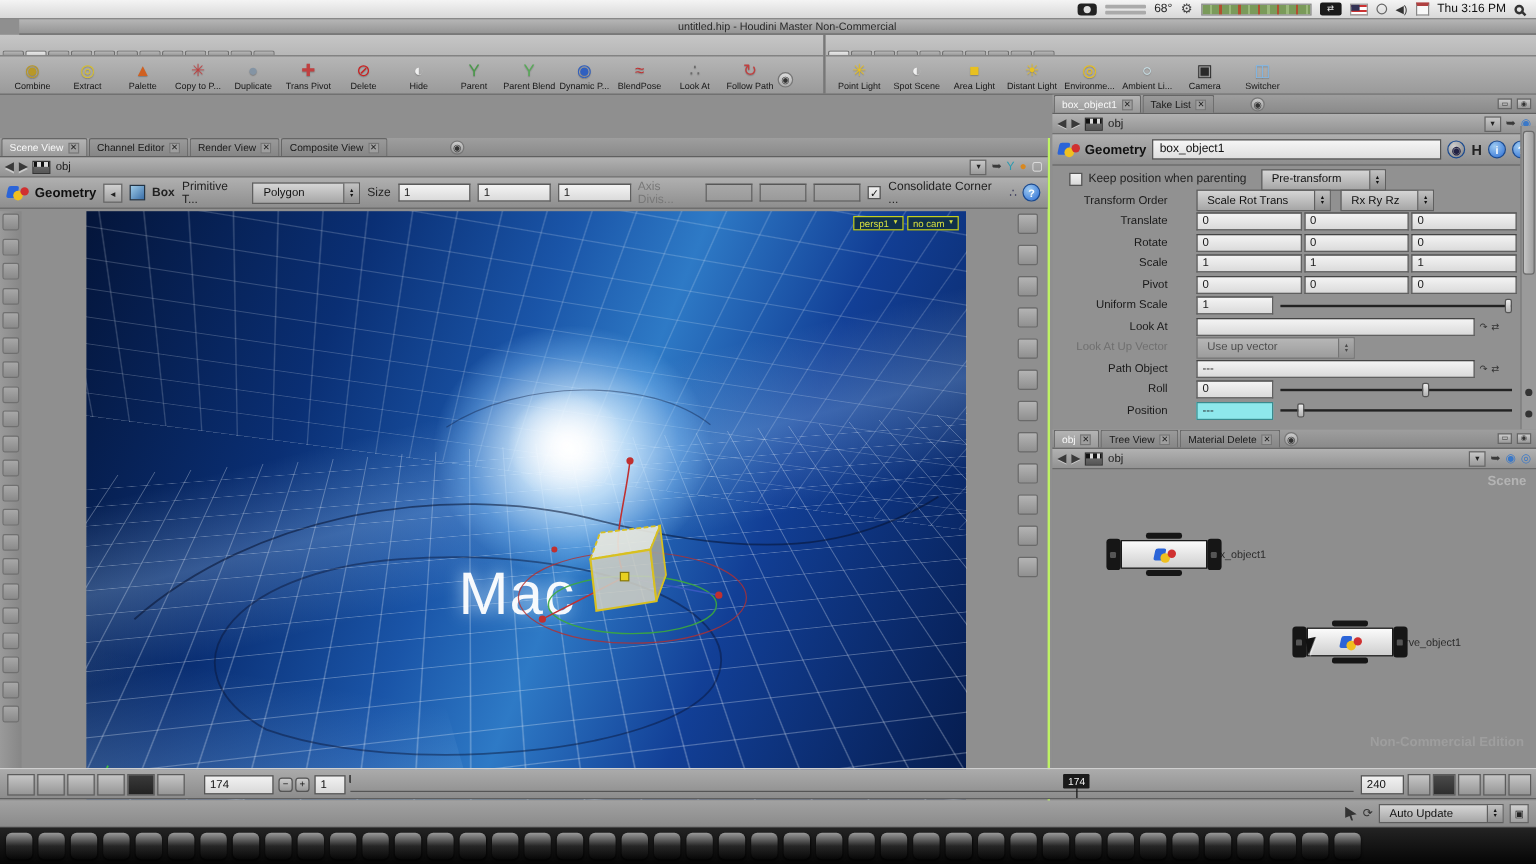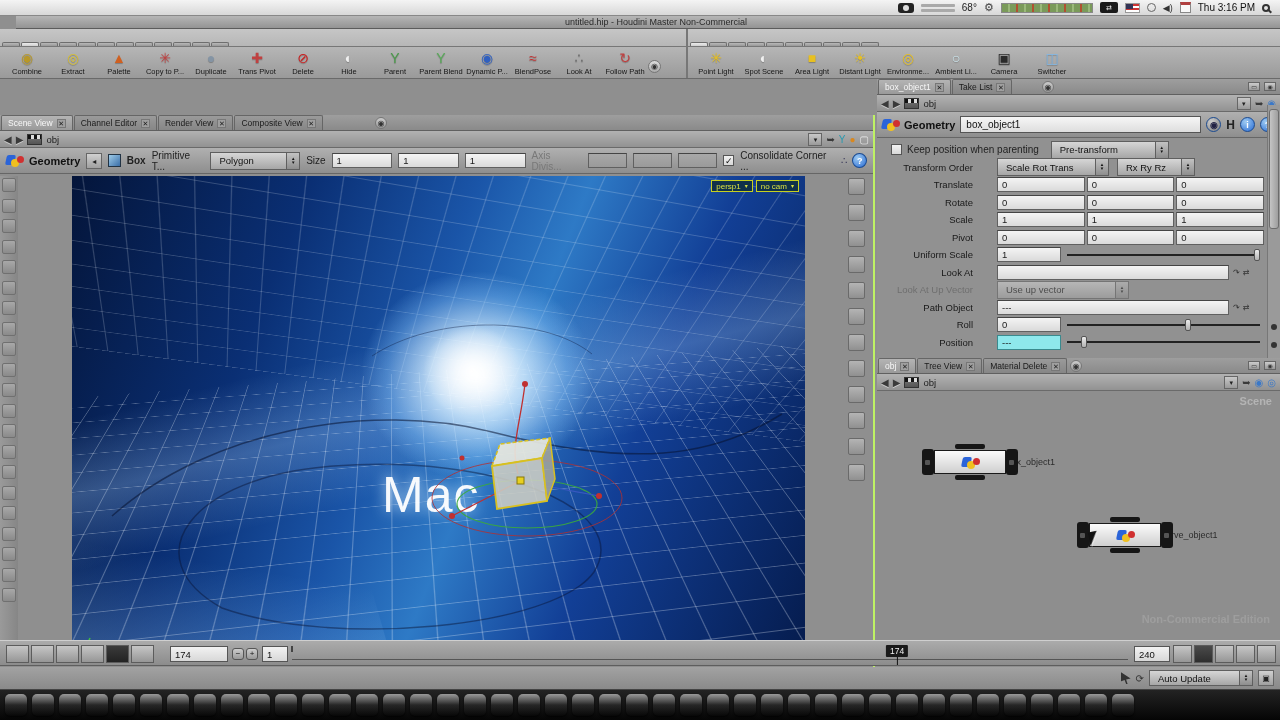--- a/index.html
+++ b/index.html
@@ -578,21 +578,21 @@
       <span class="help-circ" style="background:radial-gradient(circle at 35% 30%, #cfcfcf,#7e7e7e);color:#224;">◉</span>
       <span class="hbtn">H</span>
       <span class="help-circ">i</span>
       <span class="help-circ">?</span>
     </div>
     <div id="params">
       <div class="prow">
         <span style="width:14px;"></span>
         <span class="chk"></span>
         <span class="tb-label" style="margin-left:5px;">Keep position when parenting</span>
-        <span class="dd" style="width:118px;margin-left:12px;">
+        <span class="dd" style="width:104px;margin-left:12px;">
             <span class="dlab">Pre-transform</span>
             <span class="spin">
               <span>▲</span>
               <span>▼</span>
             </span>
           </span>
       </div>
       <div class="prow">
         <span class="plabel">Transform Order</span>
         <span class="dd" style="width:112px;">

